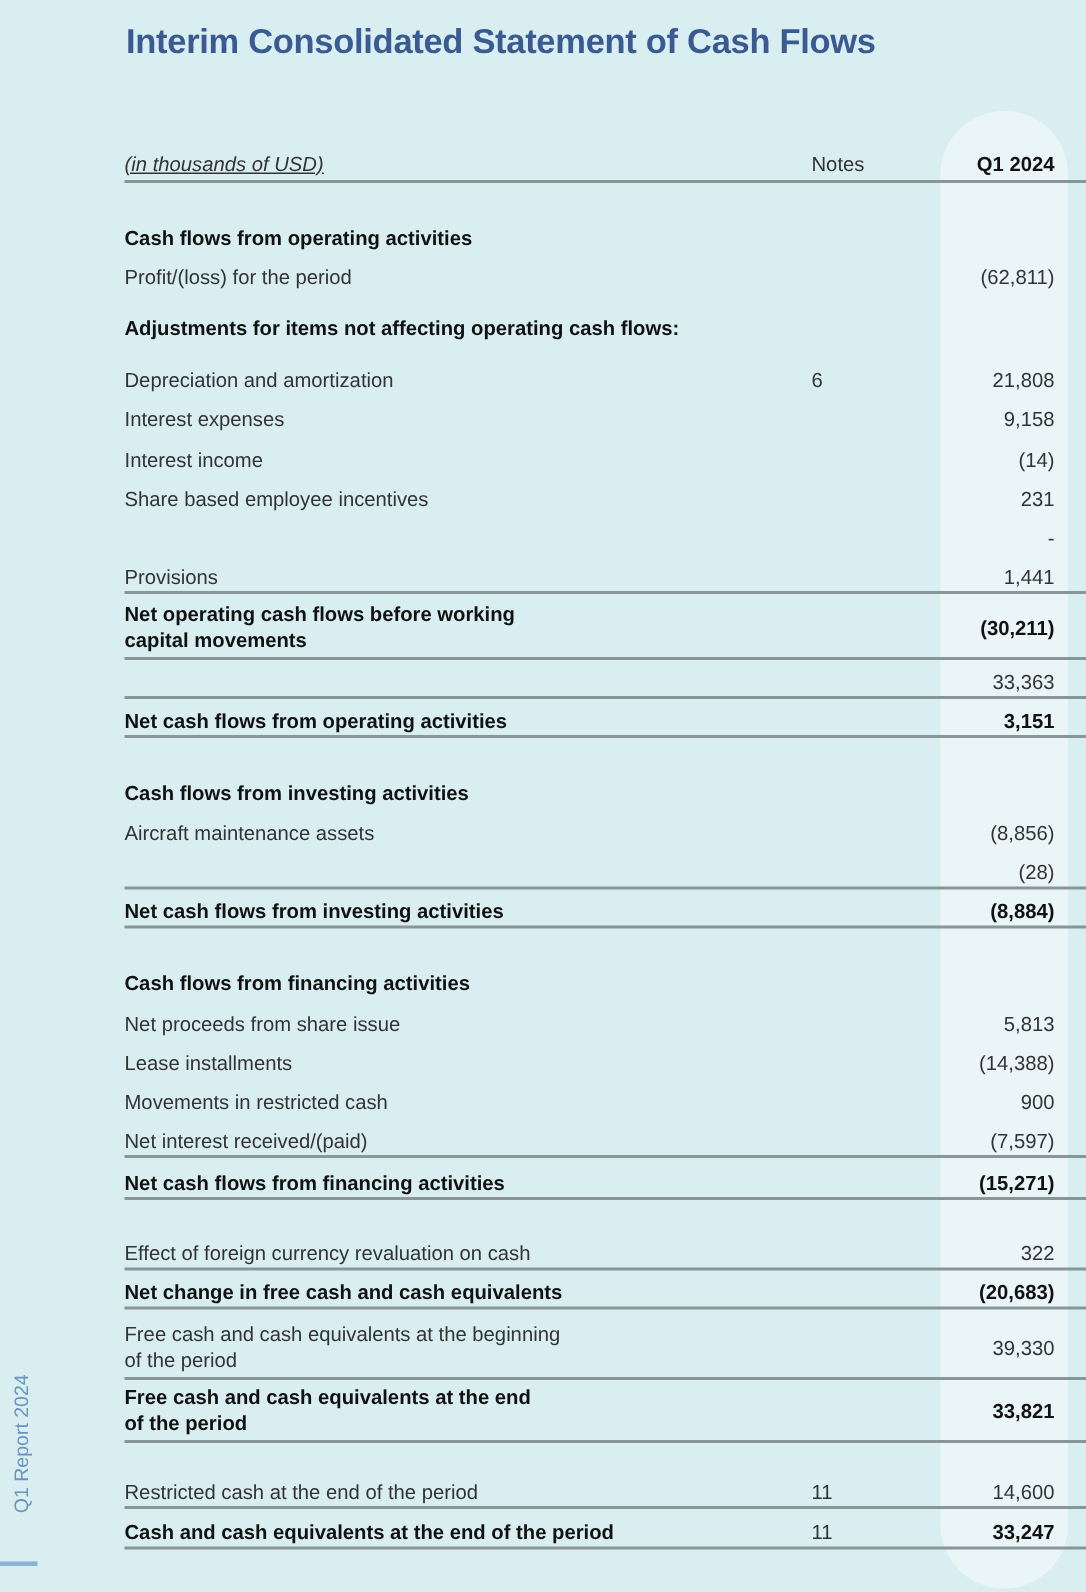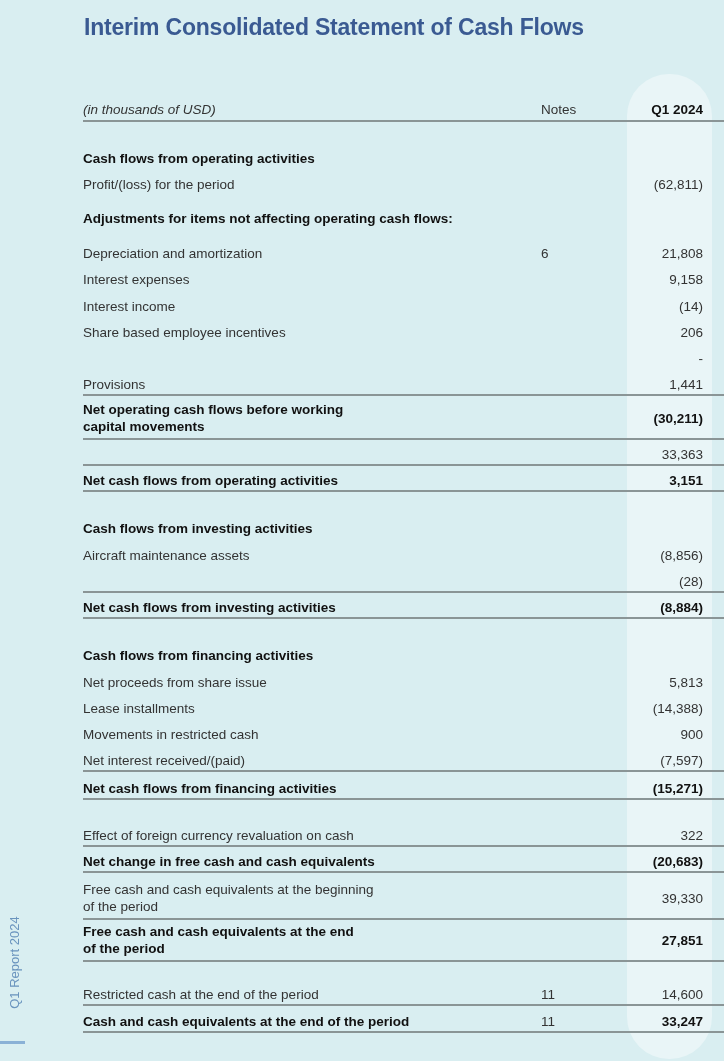--- a/index.html
+++ b/index.html
@@ -28,21 +28,21 @@
   .table { position:absolute; left:83px; top:0; width:641px; }
   .row {
     position:absolute; left:0; width:641px; display:flex; align-items:center;
     font-size:13.5px;
   }
   .row .label { flex:1; color:#333; }
   .row .note { width:60px; position:absolute; left:458px; color:#333; }
   .row .val { position:absolute; right:21px; text-align:right; color:#333; }
   .row.bold .label, .row.bold .val { font-weight:bold; color:#111; }
   .row.lined { border-bottom:2px solid #8a9596; }
-  .header .label { font-style:italic; color:#333; }
+  .header .label { font-style:italic; color:#333;text-decoration:underline; }
   .header .val { font-weight:bold; color:#111; }
   .header .note { color:#333; }
 </style>
 </head>
 <body>
 
 <div class="highlight-col"></div>
 <div class="title">Interim Consolidated Statement of Cash Flows</div>
 <div class="side-label">Q1 Report 2024</div>
 <div class="side-bar"></div>
@@ -79,21 +79,21 @@
       <span class="val">9,158</span>
     </div>
     <div class="row" style="top: 296px; height: 20px;">
       <span class="label" style="white-space: pre-line; line-height: 17px;">Interest income</span>
       <span class="note"></span>
       <span class="val">(14)</span>
     </div>
     <div class="row" style="top: 322px; height: 20px;">
       <span class="label" style="white-space: pre-line; line-height: 17px;">Share based employee incentives</span>
       <span class="note"></span>
-      <span class="val">206</span>
+      <span class="val">231</span>
     </div>
     <div class="row" style="top: 348px; height: 20px;">
       <span class="note"></span>
       <span class="val">-</span>
     </div>
     <div class="row lined" style="top: 374px; height: 20px;">
       <span class="label" style="white-space: pre-line; line-height: 17px;">Provisions</span>
       <span class="note"></span>
       <span class="val">1,441</span>
     </div>
@@ -174,21 +174,21 @@
     <div class="row lined" style="top: 878px; height: 40px;">
       <span class="label" style="white-space: pre-line; line-height: 17px;">Free cash and cash equivalents at the beginning
 of the period</span>
       <span class="note"></span>
       <span class="val">39,330</span>
     </div>
     <div class="row bold lined" style="top: 920px; height: 40px;">
       <span class="label" style="white-space: pre-line; line-height: 17px;">Free cash and cash equivalents at the end
 of the period</span>
       <span class="note"></span>
-      <span class="val">27,851</span>
+      <span class="val">33,821</span>
     </div>
     <div class="row lined" style="top: 984px; height: 20px;">
       <span class="label" style="white-space: pre-line; line-height: 17px;">Restricted cash at the end of the period</span>
       <span class="note">11</span>
       <span class="val">14,600</span>
     </div>
     <div class="row bold lined" style="top: 1011px; height: 20px;">
       <span class="label" style="white-space: pre-line; line-height: 17px;">Cash and cash equivalents at the end of the period</span>
       <span class="note">11</span>
       <span class="val">33,247</span>

